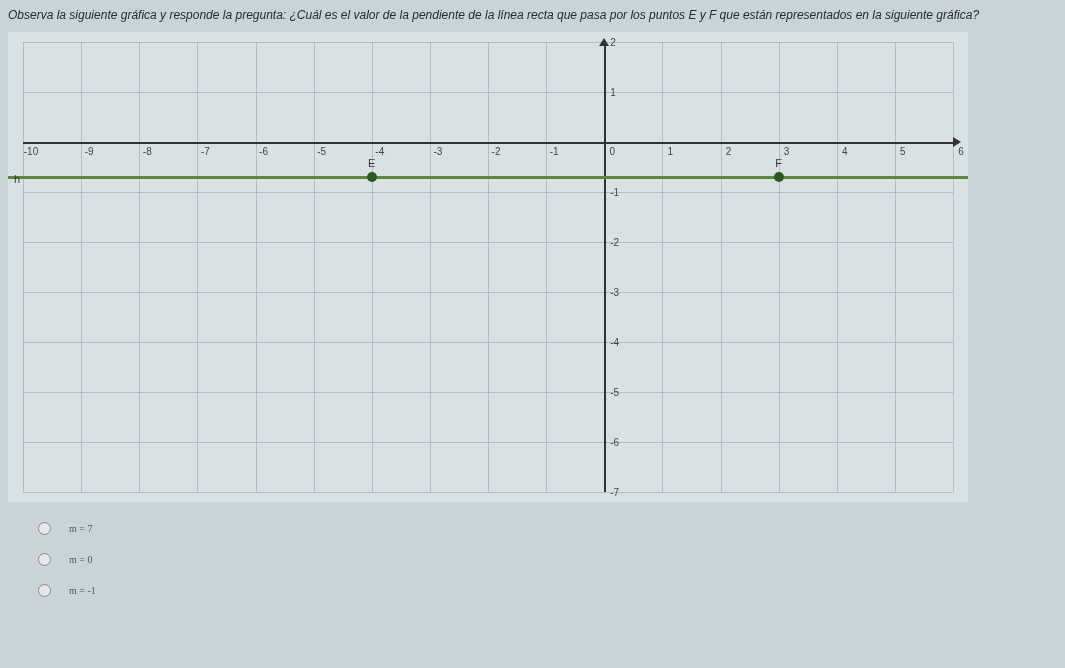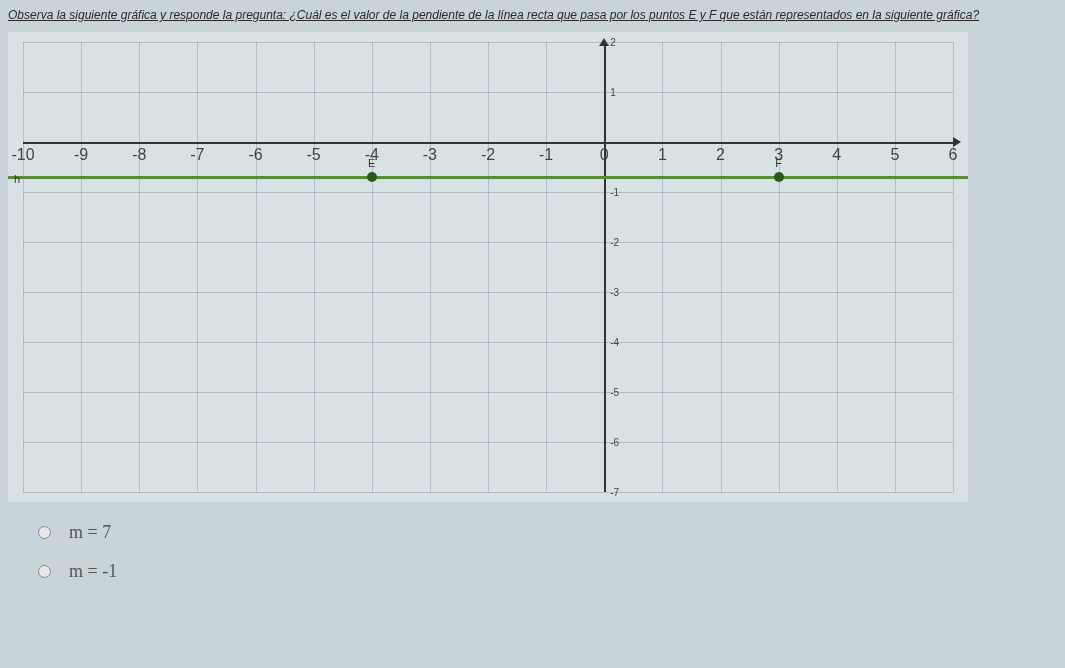--- a/index.html
+++ b/index.html
@@ -13,41 +13,41 @@
       padding: 8px;
       width: 1065px;
       height: 668px;
       overflow: hidden;
     }
     .question-text {
       font-size: 12px;
       color: #2a2a2a;
       margin-bottom: 10px;
       font-style: italic;
-      text-decoration: underline;
     }
     .chart-container {
       position: relative;
       width: 960px;
       height: 470px;
       background: #d8e2e4;
     }
     .grid-line {
       position: absolute;
       background: rgba(120, 140, 150, 0.4);
     }
     .axis-line {
       position: absolute;
       background: #333;
     }
     .axis-label {
       position: absolute;
-      font-size: 16px;
+      font-size: 10px;
       color: #444;
       transform: translateX(-50%);
+      margin-left: 8px;
     }
     .axis-label-y {
       position: absolute;
       font-size: 10px;
       color: #444;
       transform: translateY(-50%);
     }
     .data-line {
       position: absolute;
       height: 3px;
@@ -105,21 +105,21 @@
     .radio {
       width: 13px;
       height: 13px;
       border: 1px solid #888;
       border-radius: 50%;
       background: #e8e8e8;
       margin-right: 18px;
       cursor: pointer;
     }
     .option-text {
-      font-size: 18px;
+      font-size: 10px;
       color: #555;
       font-family: 'Times New Roman', serif;
     }
   </style>
 </head>
 <body>
 
 <div class="question-text">Observa la siguiente gráfica y responde la pregunta: ¿Cuál es el valor de la pendiente de la línea recta que pasa por los puntos E y F que están representados en la siguiente gráfica?</div>
 
 <div class="chart-container" id="chart">
@@ -188,15 +188,19 @@
     <div class="point-label" style="left: 770.625px; top: 125px;">F</div>
   </div>
 
 <div class="options">
   <div class="option">
     <div class="radio"></div>
     <div class="option-text">m = 7</div>
   </div>
   <div class="option">
     <div class="radio"></div>
+    <div class="option-text">m = 0</div>
+  </div>
+  <div class="option">
+    <div class="radio"></div>
     <div class="option-text">m = -1</div>
   </div>
 </div>
 
 </body></html>

